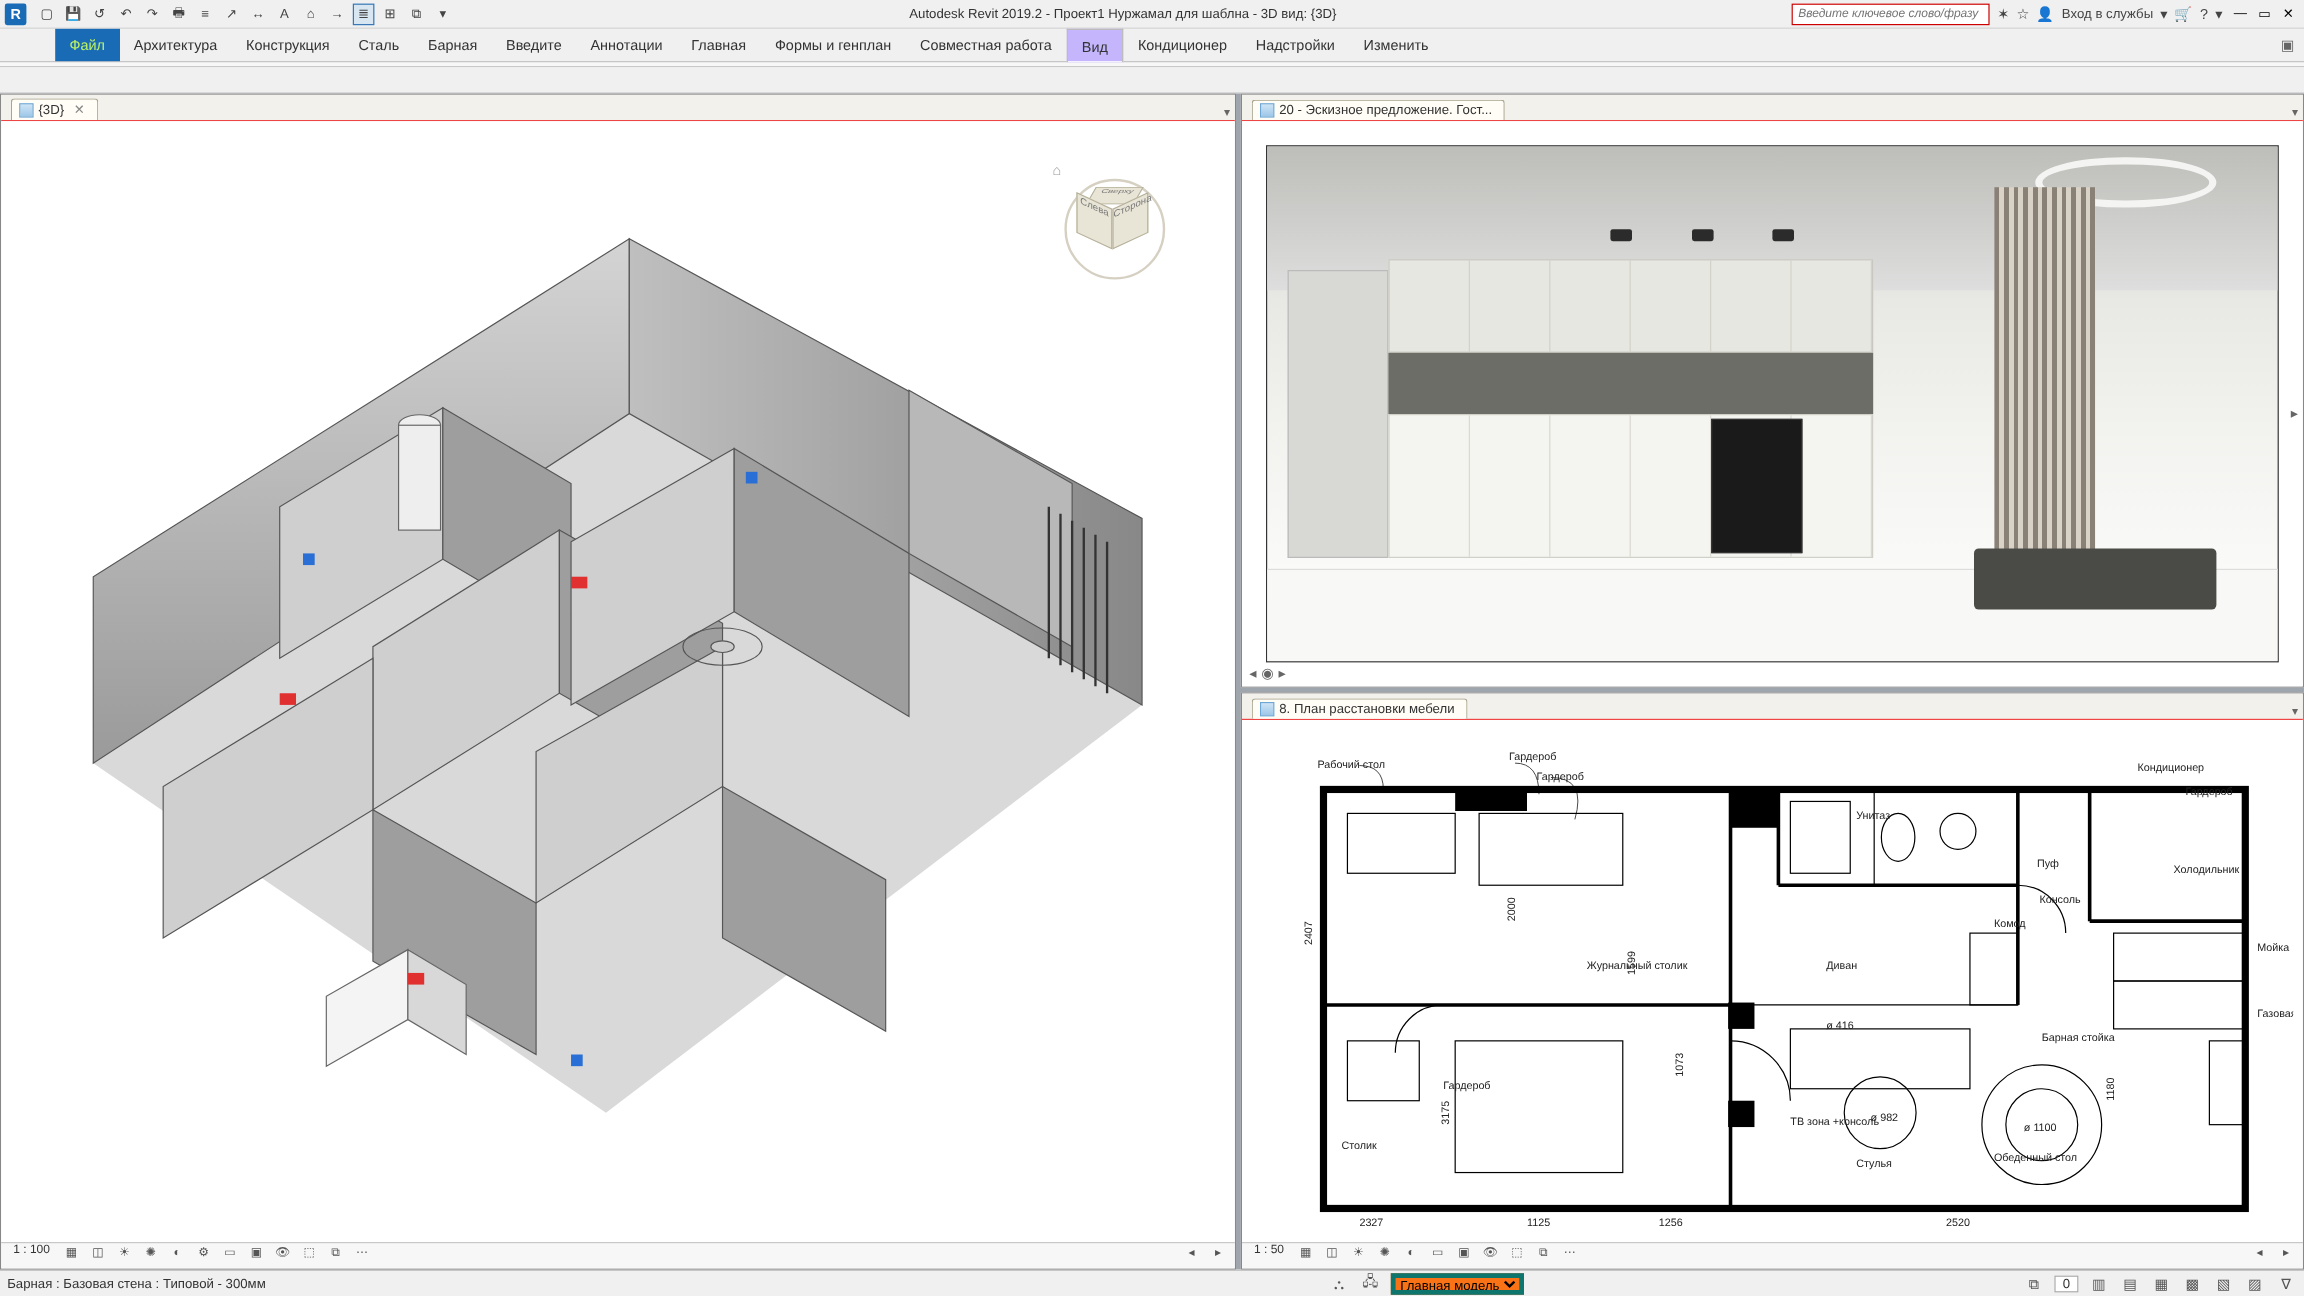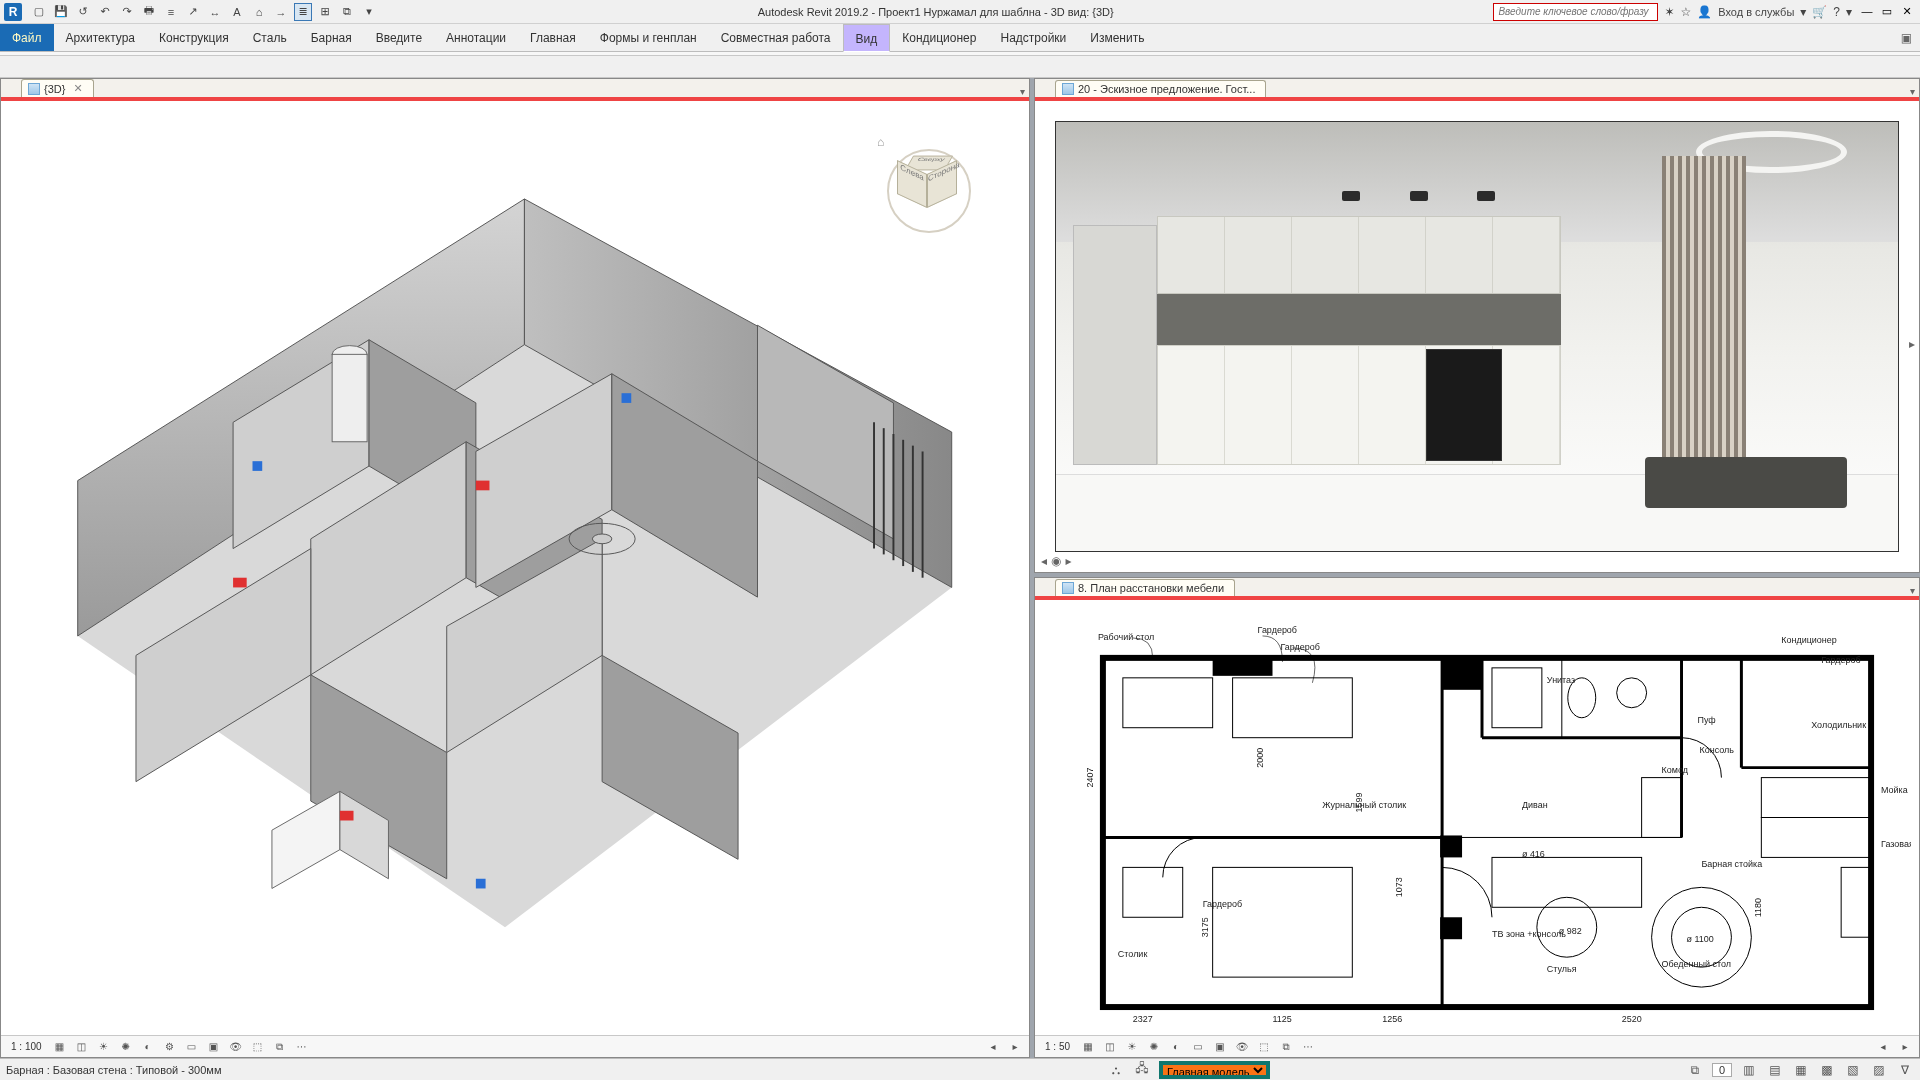--- a/index.html
+++ b/index.html
@@ -13,21 +13,21 @@
 .titlebar .title-center { flex: 1; text-align: center; color: #333; }
 .titlebar .search-box { width: 165px; height: 18px; border: 1px solid #c00; font-size: 10px; font-style: italic; color: #888; padding: 0 4px; background: #fff; }
 .titlebar .right-icons { display: flex; gap: 6px; align-items: center; margin: 0 6px; color: #444; }
 .titlebar .right-icons span { cursor: pointer; font-size: 12px; }
 .titlebar .win-controls { display: flex; gap: 2px; margin-right: 4px; }
 .titlebar .win-controls span { width: 18px; text-align: center; cursor: pointer; }
 
 
 .ribbon-tabs { height: 28px; background: #f0f0f0; display: flex; align-items: stretch; font-size: 12px; border-bottom: 1px solid #bcbcbc; }
 .ribbon-tabs .tab { padding: 0 12px; line-height: 28px; color: #333; cursor: pointer; }
-.ribbon-tabs .tab.file { background: #1a6bb5; color: #fef9c3; font-weight: 500; }
+.ribbon-tabs .tab.file { background: #1a6bb5; color: #bef264; font-weight: 500; margin-left: 46px; }
 .ribbon-tabs .tab.active { background: #c4b5fd; border: 1px solid #bcbcbc; border-bottom: 1px solid #fff; margin-bottom: -1px; }
 .ribbon-tabs .spacer { flex: 1; }
 .ribbon-tabs .tab-close { padding: 0 8px; line-height: 28px; color: #666; cursor: pointer; }
 
 
 .ribbon-panel { height: 4px; background: #f7f7f7; border-bottom: 1px solid #c8c8c8; }
 
 
 .options-bar { height: 22px; background: #f0f0f0; border-bottom: 1px solid #c8c8c8; }
 
@@ -35,32 +35,32 @@
 .workspace { display: flex; height: calc(1080px - 24px - 28px - 4px - 22px - 22px); background: #9fa5ad; }
 
 .view-col-left { width: 1030px; display: flex; flex-direction: column; background: #fff; border: 1px solid #888; margin: 0; }
 .view-col-right { flex: 1; display: flex; flex-direction: column; }
 
 .view-pane { background: #fff; border: 1px solid #888; display: flex; flex-direction: column; position: relative; }
 .pane-top-right { flex: 0 0 495px; margin: 0 0 4px 4px; }
 .pane-bot-right { flex: 1; margin: 0 0 0 4px; }
 
 
-.view-tab-row { height: 22px; background: #f3f1ec; display: flex; align-items: flex-end; border-bottom: 4px solid #ef4444; padding-left: 20px; gap: 30px; }
+.view-tab-row { height: 22px; background: #f3f1ec; display: flex; align-items: flex-end; border-bottom: 1px solid #ef4444; padding-left: 8px; gap: 30px; }
 .view-tab { background: #fffdf5; border: 1px solid #a8a48e; border-bottom: none; padding: 2px 10px 2px 6px; font-size: 11px; color: #333; border-radius: 3px 3px 0 0; display: flex; align-items: center; gap: 4px; }
 .view-tab .vclose { color: #888; margin-left: 4px; cursor: pointer; }
 .view-tab .vicon { width: 12px; height: 12px; border: 1px solid #6da7d6; background: linear-gradient(#cfe4f5,#9ec7e8); }
 .view-tab-row .maxicon { margin-left: auto; margin-right: 4px; font-size: 10px; color: #666; cursor: pointer; }
 
 
 .canvas { flex: 1; position: relative; overflow: hidden; background: #fff; }
 .canvas.threeD { background: #fff; }
 
 
-.vcb { height: 22px; background: #f7f7f7; border-top: 1px solid #c8c8c8; display: flex; align-items: center; font-size: 10px; padding: 0 6px; gap: 6px; color: #333; }
+.vcb { height: 22px; background: #f7f7f7; border-top: 1px solid #c8c8c8; display: flex; align-items: flex-start; font-size: 10px; padding: 0 6px; gap: 6px; color: #333; }
 .vcb .vicon2 { width: 16px; height: 16px; display: flex; align-items: center; justify-content: center; color: #555; cursor: pointer; }
 .vcb .scale { padding: 0 4px; }
 
 
 .status-bar { height: 22px; background: #f0f0f0; border-top: 1px solid #bcbcbc; display: flex; align-items: center; font-size: 11px; padding: 0 6px; color: #333; gap: 8px; }
 .status-bar .spacer { flex: 1; }
 .status-bar .sicon { width: 18px; height: 16px; display: flex; align-items: center; justify-content: center; color: #555; cursor: pointer; font-size: 12px; }
 .status-bar select { font-size: 11px; border: 4px solid #0f766e; background: #f97316; height: 18px; }
 
 

